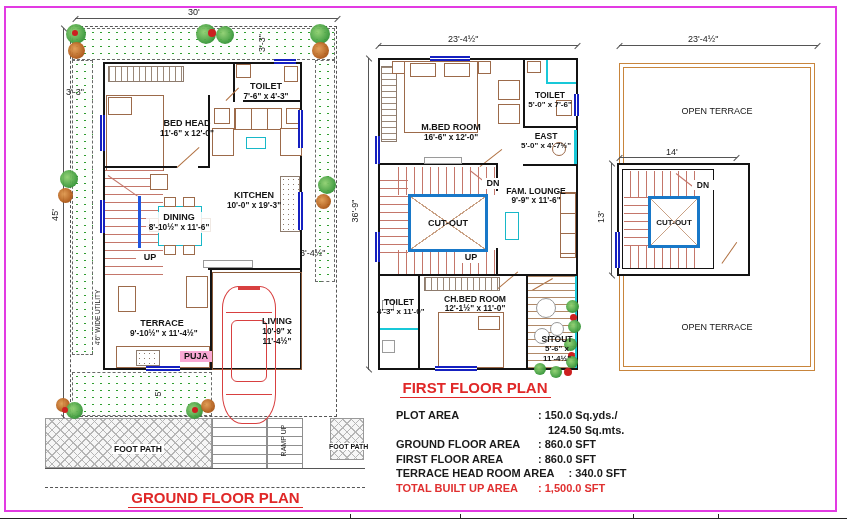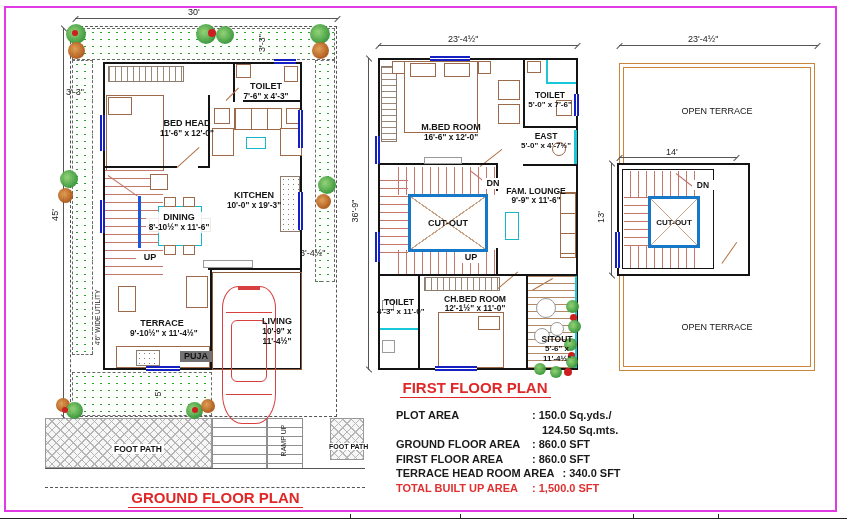--- a/index.html
+++ b/index.html
@@ -49,21 +49,21 @@
   .dlv::before{top:0}.dlv::after{bottom:0}
   .title{position:absolute;text-align:center;font-size:15px;font-weight:700;color:#e02828;z-index:5}
   .title span{display:inline-block;border-bottom:1.6px solid #e02828;padding:0 3px 1px}
   .tg{background:radial-gradient(circle at 40% 40%,#8fd070,#3c9a3c 65%,#1e701e);border-radius:50%;opacity:.95}
   .to{background:radial-gradient(circle at 40% 40%,#e09a50,#b05a18 65%,#7a3c08);border-radius:50%;opacity:.95}
   .tr{background:#cc2020;border-radius:50%}
   .doorline{height:1.3px;background:#b07040;transform-origin:left center}
   .wind{height:1px;background:#c4766a;transform-origin:left center}
   .carline{background:#d84040}
   .atab{font-size:11px;font-weight:700;color:#1a1a1a}
-  .arow{display:flex;gap:8px;margin-bottom:2.6px;white-space:nowrap}
+  .arow{display:flex;gap:14px;margin-bottom:2.6px;white-space:nowrap}
   .alab{min-width:128px}
   .total{color:#e03030}
   .roadlbl{font-size:11.5px;font-weight:600;letter-spacing:6px;color:#222;text-align:center}
 </style>
 </head>
 <body>
 
 <div class="canvas">
   <div class="ab frame" style="left:4px;top:6px;width:833px;height:506px"></div>
 
@@ -145,21 +145,21 @@
 
     <div class="ab w" style="left:210px;top:268px;width:2px;height:102px"></div>
     <div class="ab fur" style="left:118px;top:286px;width:18px;height:26px"></div>
     <div class="ab fur" style="left:186px;top:276px;width:22px;height:32px"></div>
     <div class="ab fur" style="left:116px;top:346px;width:94px;height:22px"></div>
     <div class="ab hatchdots" style="left:136px;top:350px;width:24px;height:16px"></div>
     <div class="ab lbl" style="left:130px;top:318px;width:64px">
       <span class="nm">TERRACE</span>
       <span class="sz">9'-10½" x 11'-4½"</span>
     </div>
-    <div class="ab lbl" style="left:180px;top:351px;width:32px;background:#737373">
+    <div class="ab lbl" style="left:180px;top:351px;width:32px;background:#f9a8d4">
       <span class="nm">PUJA</span>
     </div>
     <div class="ab win-h" style="left:146px;top:366px;width:34px"></div>
 
     <div class="ab" style="left:212px;top:272px;width:90px;height:98px;border:1.5px solid #8a5a3a"></div>
     <div class="ab lbl" style="left:248px;top:316px;width:58px;z-index:6;white-space:normal">
       <span class="nm">LIVING</span>
       <span class="sz">10'-9" x 11'-4½"</span>
     </div>
     <div class="ab" style="left:222px;top:286px;width:54px;height:138px;border:1.5px solid #d84040;border-radius:16px 16px 20px 20px / 22px 22px 30px 30px;z-index:5"></div>

